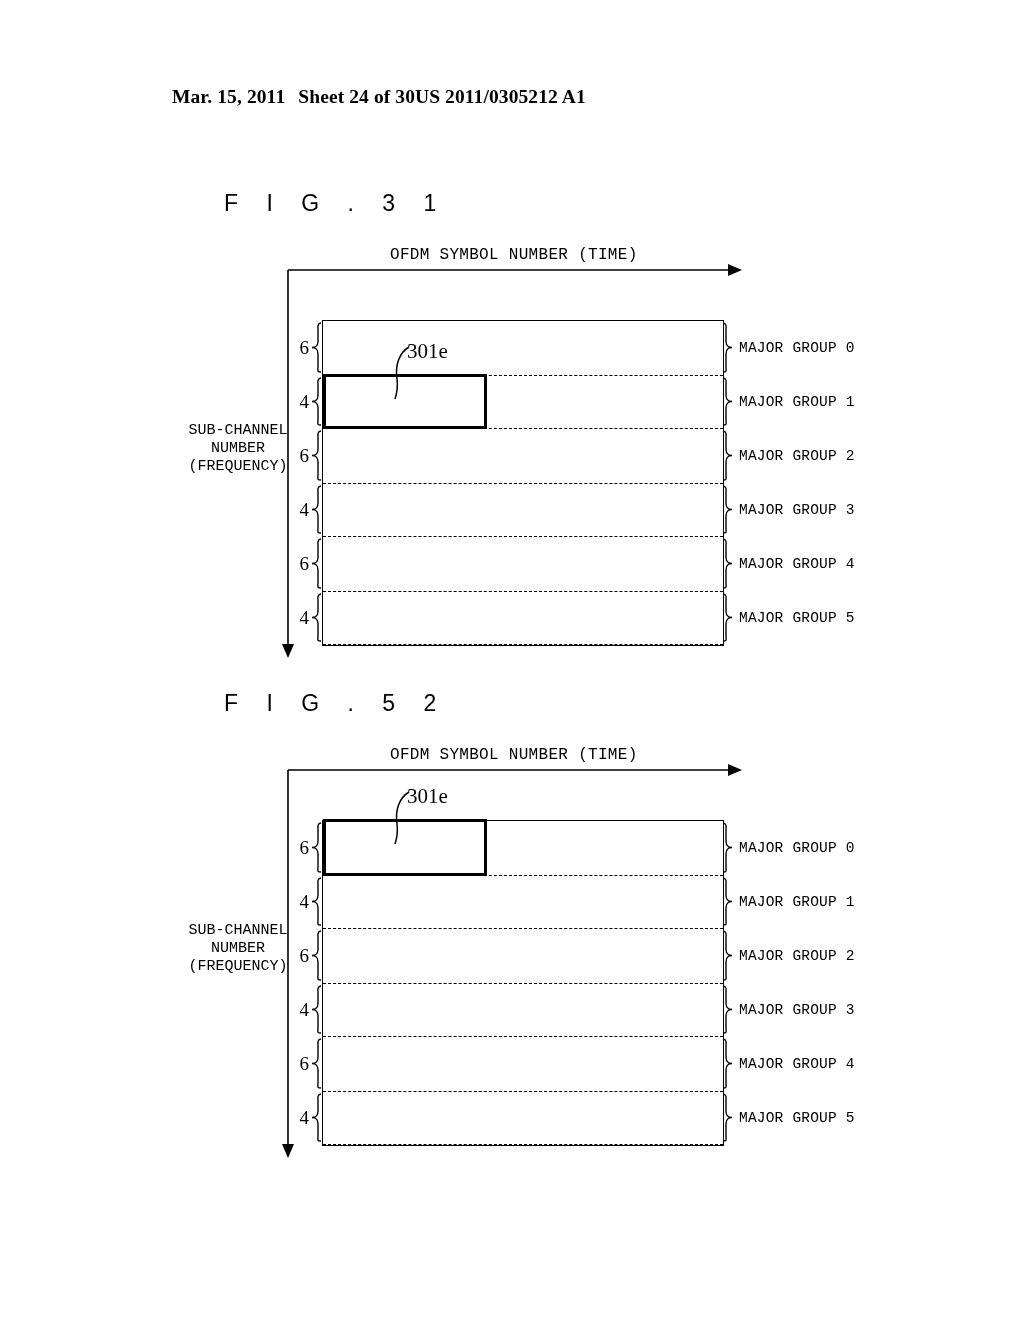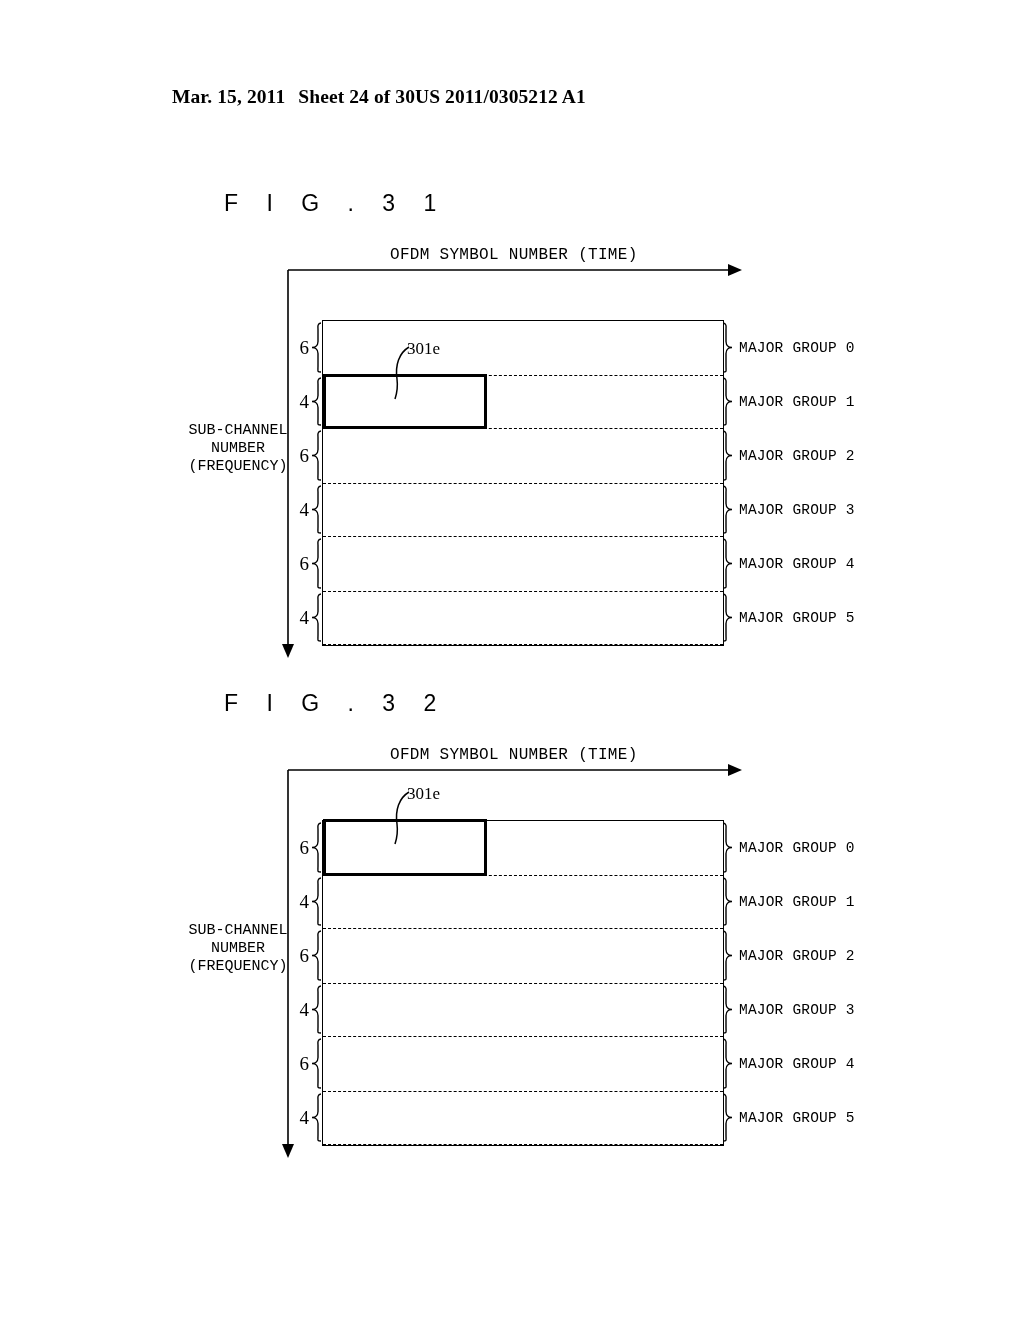--- a/index.html
+++ b/index.html
@@ -150,21 +150,21 @@
     box-sizing: border-box;
     background: transparent;
     z-index: 3;
   }
 
   
   .callout {
     position: absolute;
     z-index: 4;
     font-family: "Liberation Serif", serif;
-    font-size: 17px;
+    font-size: 21px;
     white-space: nowrap;
   }
   .callout-leader {
     position: absolute;
     z-index: 4;
     overflow: visible;
   }
 </style>
 </head>
 <body>
@@ -281,21 +281,21 @@
         </div>
       </div>
   <div class="callout" style="left: 85px; top: 19px;">301e</div>
       <svg class="callout-leader" width="70" height="70" viewBox="0 0 70 70" style="left: 63px; top: 25px;">
         <path d="M 24 2 C 14 8 10 20 12 34 C 13 42 12 48 10 54" fill="none" stroke="#000000" stroke-width="1.5"></path>
       </svg>
     </div>
 </div>
 
 <div class="figure" id="figure-32">
-  <div class="fig-title">F I G .  3 2</div>
+  <div class="fig-title">F I G .  5 2</div>
   <div class="axis-x-label">OFDM SYMBOL NUMBER (TIME)</div>
 
   <svg class="axis-svg" viewBox="0 0 480 400">
     <line x1="18" y1="8" x2="458" y2="8" stroke="#000" stroke-width="1.6"></line>
     <polygon points="458,2 472,8 458,14" fill="#000"></polygon>
     <line x1="18" y1="8" x2="18" y2="382" stroke="#000" stroke-width="1.6"></line>
     <polygon points="12,382 24,382 18,396" fill="#000"></polygon>
   </svg>
 
   <div class="axis-y-label">

